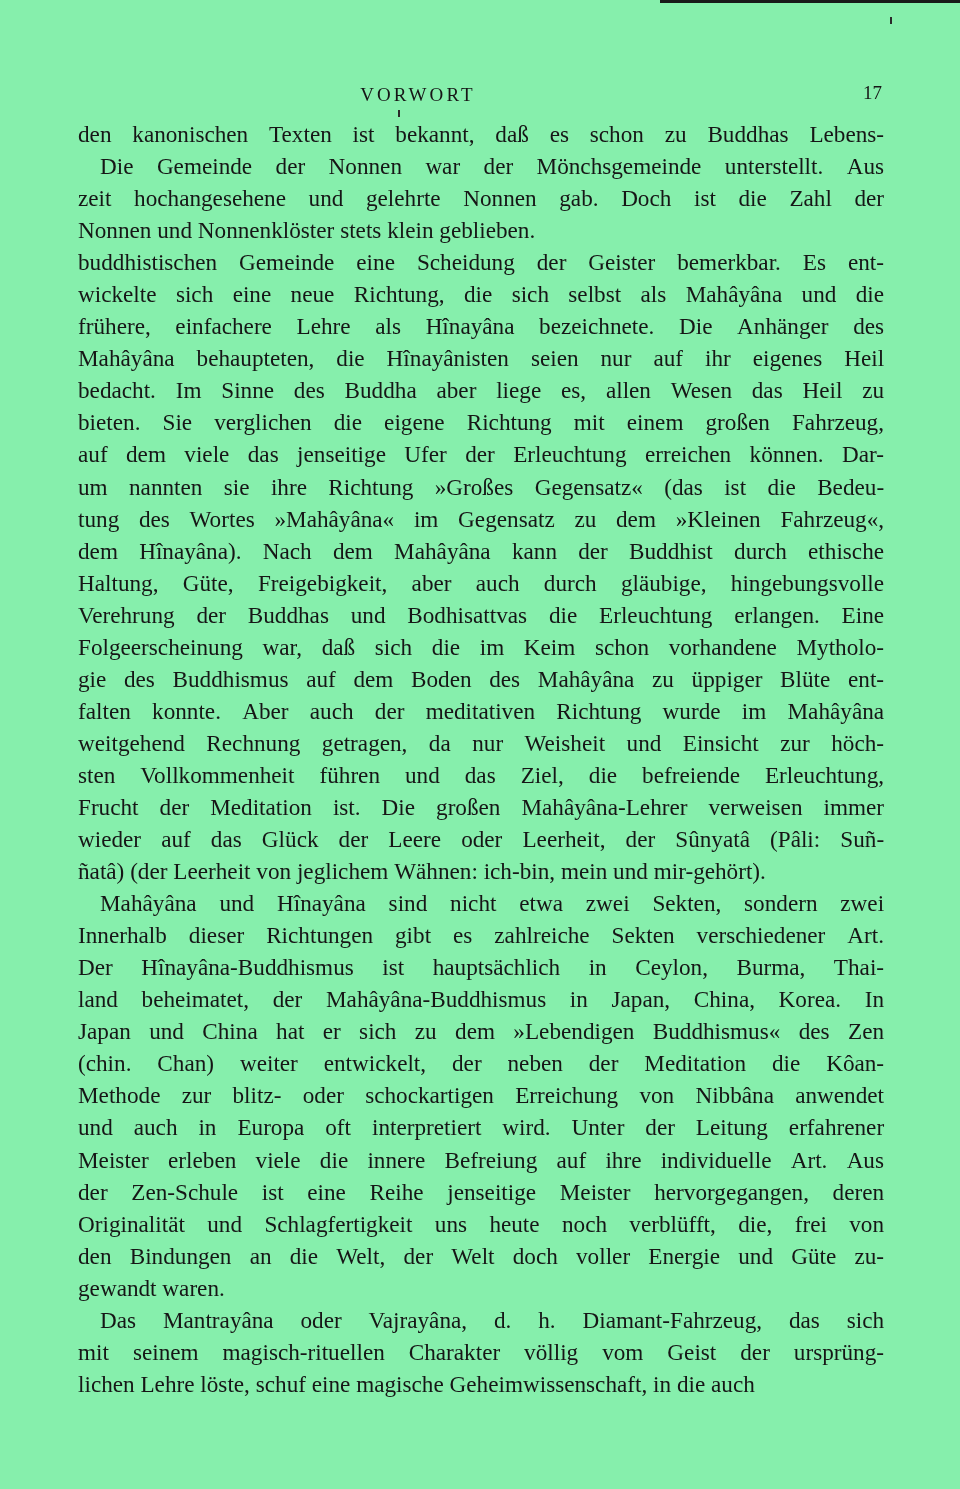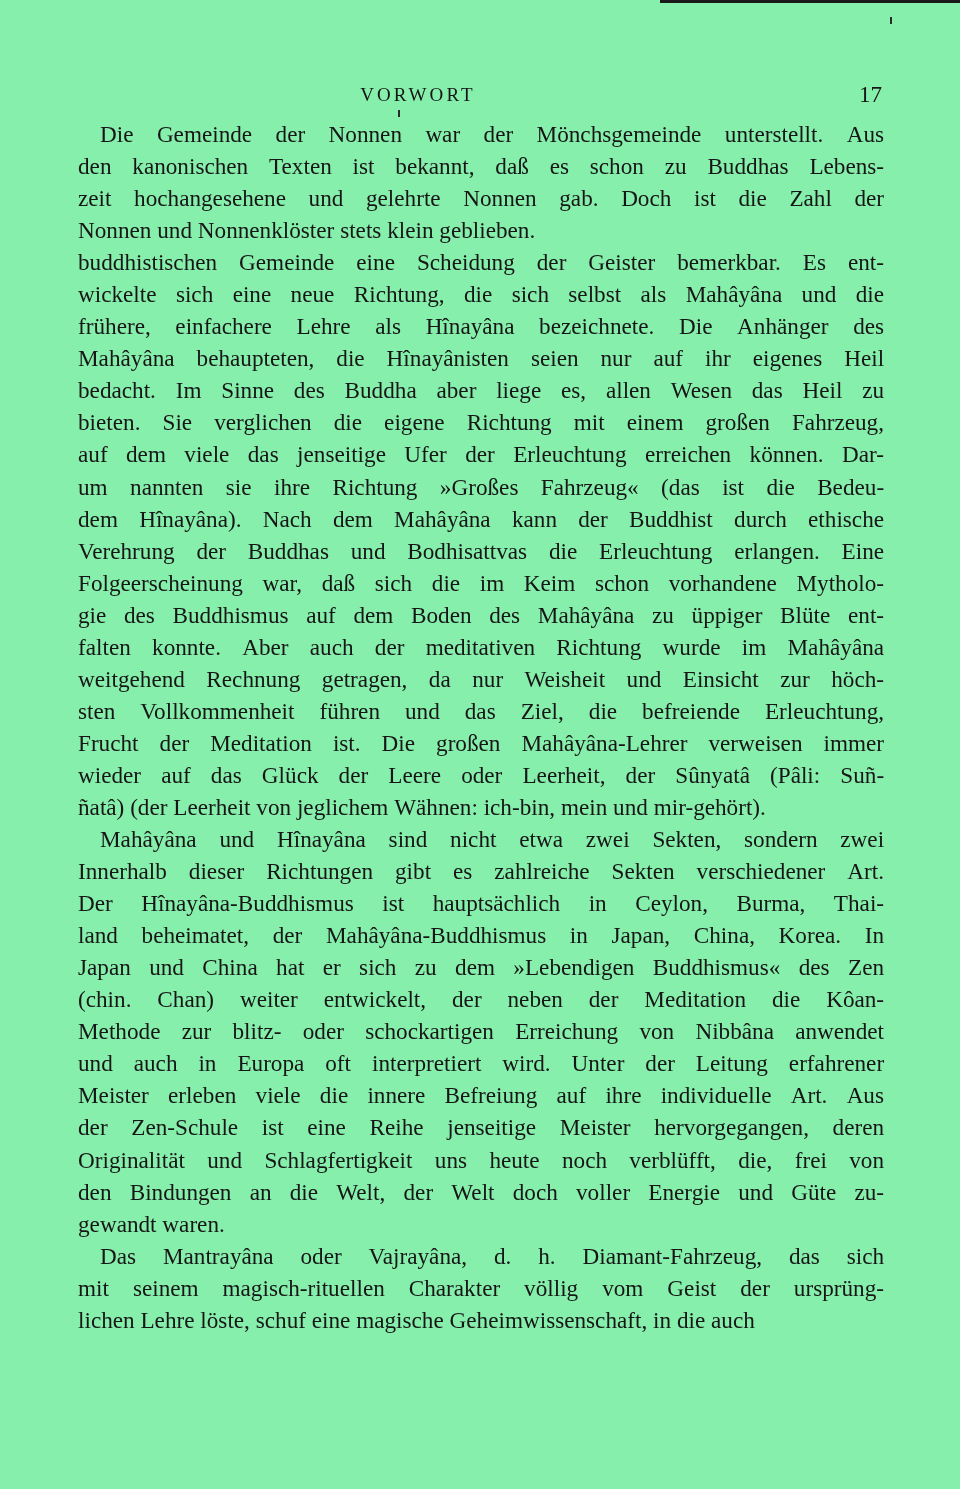--- a/index.html
+++ b/index.html
@@ -50,21 +50,21 @@
     font-size: 19px;
     letter-spacing: 3.1px;
     font-variant: small-caps;
     text-transform: uppercase;
     white-space: nowrap;
   }
   .running-head .folio {
     position: absolute;
     right: 0;
     top: -2px;
-    font-size: 23px;
+    font-size: 19px;
   }
 
   .textblock {
     position: absolute;
     top: 118px;
     left: 78px;
     width: 806px;
   }
 
   .ln {
@@ -95,35 +95,37 @@
 
   <div class="scan-edge-top"></div>
 
   <div class="running-head">
     <span class="title">VORWORT</span>
     <span class="folio">17</span>
   </div>
 
   <div class="textblock">
       <div>
+        <span class="ln"><span class="w">den</span> <span class="w">kanonischen</span> <span class="w">Texten</span> <span class="w">ist</span> <span class="w">bekannt,</span> <span class="w">daß</span> <span class="w">es</span> <span class="w">schon</span> <span class="w">zu</span> <span class="w">Buddhas</span> <span class="w">Lebens-</span></span>
         <span class="ln indent"><span class="w">Die</span> <span class="w">Gemeinde</span> <span class="w">der</span> <span class="w">Nonnen</span> <span class="w">war</span> <span class="w">der</span> <span class="w">Mönchsgemeinde</span> <span class="w">unterstellt.</span> <span class="w">Aus</span></span>
-        <span class="ln"><span class="w">den</span> <span class="w">kanonischen</span> <span class="w">Texten</span> <span class="w">ist</span> <span class="w">bekannt,</span> <span class="w">daß</span> <span class="w">es</span> <span class="w">schon</span> <span class="w">zu</span> <span class="w">Buddhas</span> <span class="w">Lebens-</span></span>
         <span class="ln"><span class="w">zeit</span> <span class="w">hochangesehene</span> <span class="w">und</span> <span class="w">gelehrte</span> <span class="w">Nonnen</span> <span class="w">gab.</span> <span class="w">Doch</span> <span class="w">ist</span> <span class="w">die</span> <span class="w">Zahl</span> <span class="w">der</span></span>
         <span class="ln flush"><span class="w">Nonnen</span> <span class="w">und</span> <span class="w">Nonnenklöster</span> <span class="w">stets</span> <span class="w">klein</span> <span class="w">geblieben.</span></span>
       </div>
       <div>
         <span class="ln"><span class="w">buddhistischen</span> <span class="w">Gemeinde</span> <span class="w">eine</span> <span class="w">Scheidung</span> <span class="w">der</span> <span class="w">Geister</span> <span class="w">bemerkbar.</span> <span class="w">Es</span> <span class="w">ent-</span></span>
         <span class="ln"><span class="w">wickelte</span> <span class="w">sich</span> <span class="w">eine</span> <span class="w">neue</span> <span class="w">Richtung,</span> <span class="w">die</span> <span class="w">sich</span> <span class="w">selbst</span> <span class="w">als</span> <span class="w">Mahâyâna</span> <span class="w">und</span> <span class="w">die</span></span>
         <span class="ln"><span class="w">frühere,</span> <span class="w">einfachere</span> <span class="w">Lehre</span> <span class="w">als</span> <span class="w">Hînayâna</span> <span class="w">bezeichnete.</span> <span class="w">Die</span> <span class="w">Anhänger</span> <span class="w">des</span></span>
         <span class="ln"><span class="w">Mahâyâna</span> <span class="w">behaupteten,</span> <span class="w">die</span> <span class="w">Hînayânisten</span> <span class="w">seien</span> <span class="w">nur</span> <span class="w">auf</span> <span class="w">ihr</span> <span class="w">eigenes</span> <span class="w">Heil</span></span>
         <span class="ln"><span class="w">bedacht.</span> <span class="w">Im</span> <span class="w">Sinne</span> <span class="w">des</span> <span class="w">Buddha</span> <span class="w">aber</span> <span class="w">liege</span> <span class="w">es,</span> <span class="w">allen</span> <span class="w">Wesen</span> <span class="w">das</span> <span class="w">Heil</span> <span class="w">zu</span></span>
         <span class="ln"><span class="w">bieten.</span> <span class="w">Sie</span> <span class="w">verglichen</span> <span class="w">die</span> <span class="w">eigene</span> <span class="w">Richtung</span> <span class="w">mit</span> <span class="w">einem</span> <span class="w">großen</span> <span class="w">Fahrzeug,</span></span>
         <span class="ln"><span class="w">auf</span> <span class="w">dem</span> <span class="w">viele</span> <span class="w">das</span> <span class="w">jenseitige</span> <span class="w">Ufer</span> <span class="w">der</span> <span class="w">Erleuchtung</span> <span class="w">erreichen</span> <span class="w">können.</span> <span class="w">Dar-</span></span>
-        <span class="ln"><span class="w">um</span> <span class="w">nannten</span> <span class="w">sie</span> <span class="w">ihre</span> <span class="w">Richtung</span> <span class="w">»Großes</span> <span class="w">Fahrzeug«</span> <span class="w">(das</span> <span class="w">ist</span> <span class="w">die</span> <span class="w">Bedeu-</span></span>
+        <span class="ln"><span class="w">um</span> <span class="w">nannten</span> <span class="w">sie</span> <span class="w">ihre</span> <span class="w">Richtung</span> <span class="w">»Großes</span> <span class="w">Gegensatz«</span> <span class="w">(das</span> <span class="w">ist</span> <span class="w">die</span> <span class="w">Bedeu-</span></span>
+        <span class="ln"><span class="w">tung</span> <span class="w">des</span> <span class="w">Wortes</span> <span class="w">»Mahâyâna«</span> <span class="w">im</span> <span class="w">Gegensatz</span> <span class="w">zu</span> <span class="w">dem</span> <span class="w">»Kleinen</span> <span class="w">Fahrzeug«,</span></span>
         <span class="ln"><span class="w">dem</span> <span class="w">Hînayâna).</span> <span class="w">Nach</span> <span class="w">dem</span> <span class="w">Mahâyâna</span> <span class="w">kann</span> <span class="w">der</span> <span class="w">Buddhist</span> <span class="w">durch</span> <span class="w">ethische</span></span>
+        <span class="ln"><span class="w">Haltung,</span> <span class="w">Güte,</span> <span class="w">Freigebigkeit,</span> <span class="w">aber</span> <span class="w">auch</span> <span class="w">durch</span> <span class="w">gläubige,</span> <span class="w">hingebungsvolle</span></span>
         <span class="ln"><span class="w">Verehrung</span> <span class="w">der</span> <span class="w">Buddhas</span> <span class="w">und</span> <span class="w">Bodhisattvas</span> <span class="w">die</span> <span class="w">Erleuchtung</span> <span class="w">erlangen.</span> <span class="w">Eine</span></span>
         <span class="ln"><span class="w">Folgeerscheinung</span> <span class="w">war,</span> <span class="w">daß</span> <span class="w">sich</span> <span class="w">die</span> <span class="w">im</span> <span class="w">Keim</span> <span class="w">schon</span> <span class="w">vorhandene</span> <span class="w">Mytholo-</span></span>
         <span class="ln"><span class="w">gie</span> <span class="w">des</span> <span class="w">Buddhismus</span> <span class="w">auf</span> <span class="w">dem</span> <span class="w">Boden</span> <span class="w">des</span> <span class="w">Mahâyâna</span> <span class="w">zu</span> <span class="w">üppiger</span> <span class="w">Blüte</span> <span class="w">ent-</span></span>
         <span class="ln"><span class="w">falten</span> <span class="w">konnte.</span> <span class="w">Aber</span> <span class="w">auch</span> <span class="w">der</span> <span class="w">meditativen</span> <span class="w">Richtung</span> <span class="w">wurde</span> <span class="w">im</span> <span class="w">Mahâyâna</span></span>
         <span class="ln"><span class="w">weitgehend</span> <span class="w">Rechnung</span> <span class="w">getragen,</span> <span class="w">da</span> <span class="w">nur</span> <span class="w">Weisheit</span> <span class="w">und</span> <span class="w">Einsicht</span> <span class="w">zur</span> <span class="w">höch-</span></span>
         <span class="ln"><span class="w">sten</span> <span class="w">Vollkommenheit</span> <span class="w">führen</span> <span class="w">und</span> <span class="w">das</span> <span class="w">Ziel,</span> <span class="w">die</span> <span class="w">befreiende</span> <span class="w">Erleuchtung,</span></span>
         <span class="ln"><span class="w">Frucht</span> <span class="w">der</span> <span class="w">Meditation</span> <span class="w">ist.</span> <span class="w">Die</span> <span class="w">großen</span> <span class="w">Mahâyâna-Lehrer</span> <span class="w">verweisen</span> <span class="w">immer</span></span>
         <span class="ln"><span class="w">wieder</span> <span class="w">auf</span> <span class="w">das</span> <span class="w">Glück</span> <span class="w">der</span> <span class="w">Leere</span> <span class="w">oder</span> <span class="w">Leerheit,</span> <span class="w">der</span> <span class="w">Sûnyatâ</span> <span class="w">(Pâli:</span> <span class="w">Suñ-</span></span>
         <span class="ln flush"><span class="w">ñatâ)</span> <span class="w">(der</span> <span class="w">Leerheit</span> <span class="w">von</span> <span class="w">jeglichem</span> <span class="w">Wähnen:</span> <span class="w">ich-bin,</span> <span class="w">mein</span> <span class="w">und</span> <span class="w">mir-gehört).</span></span>
       </div>

